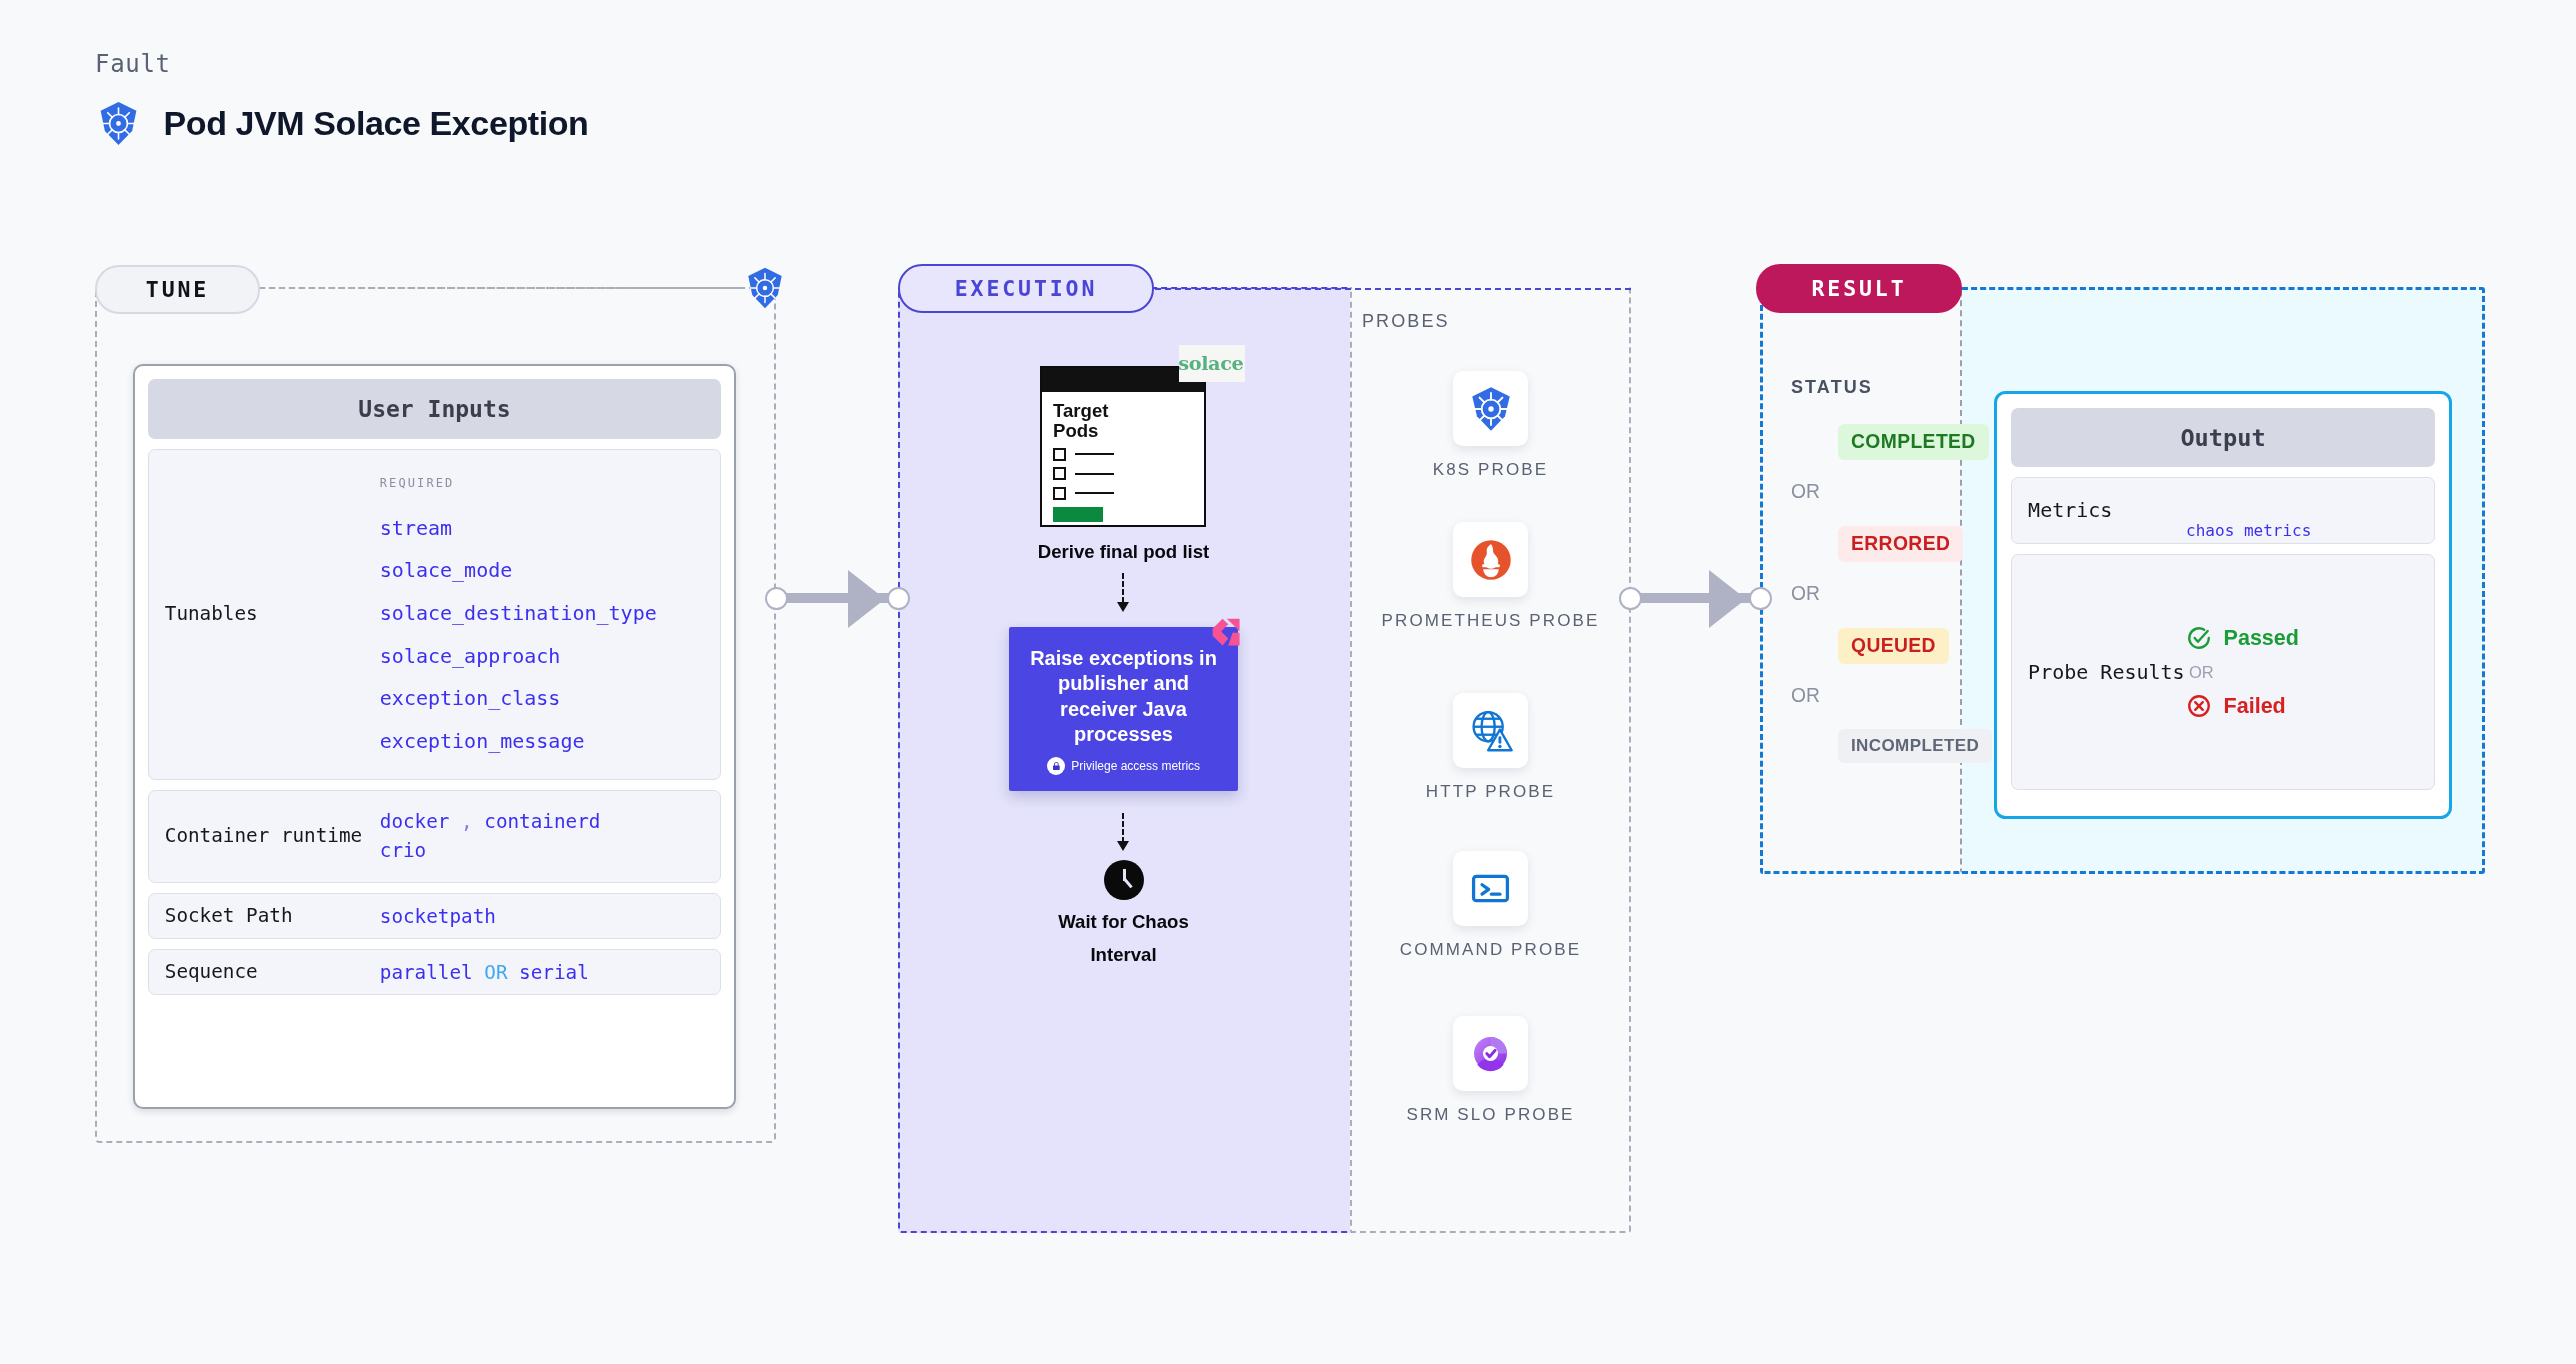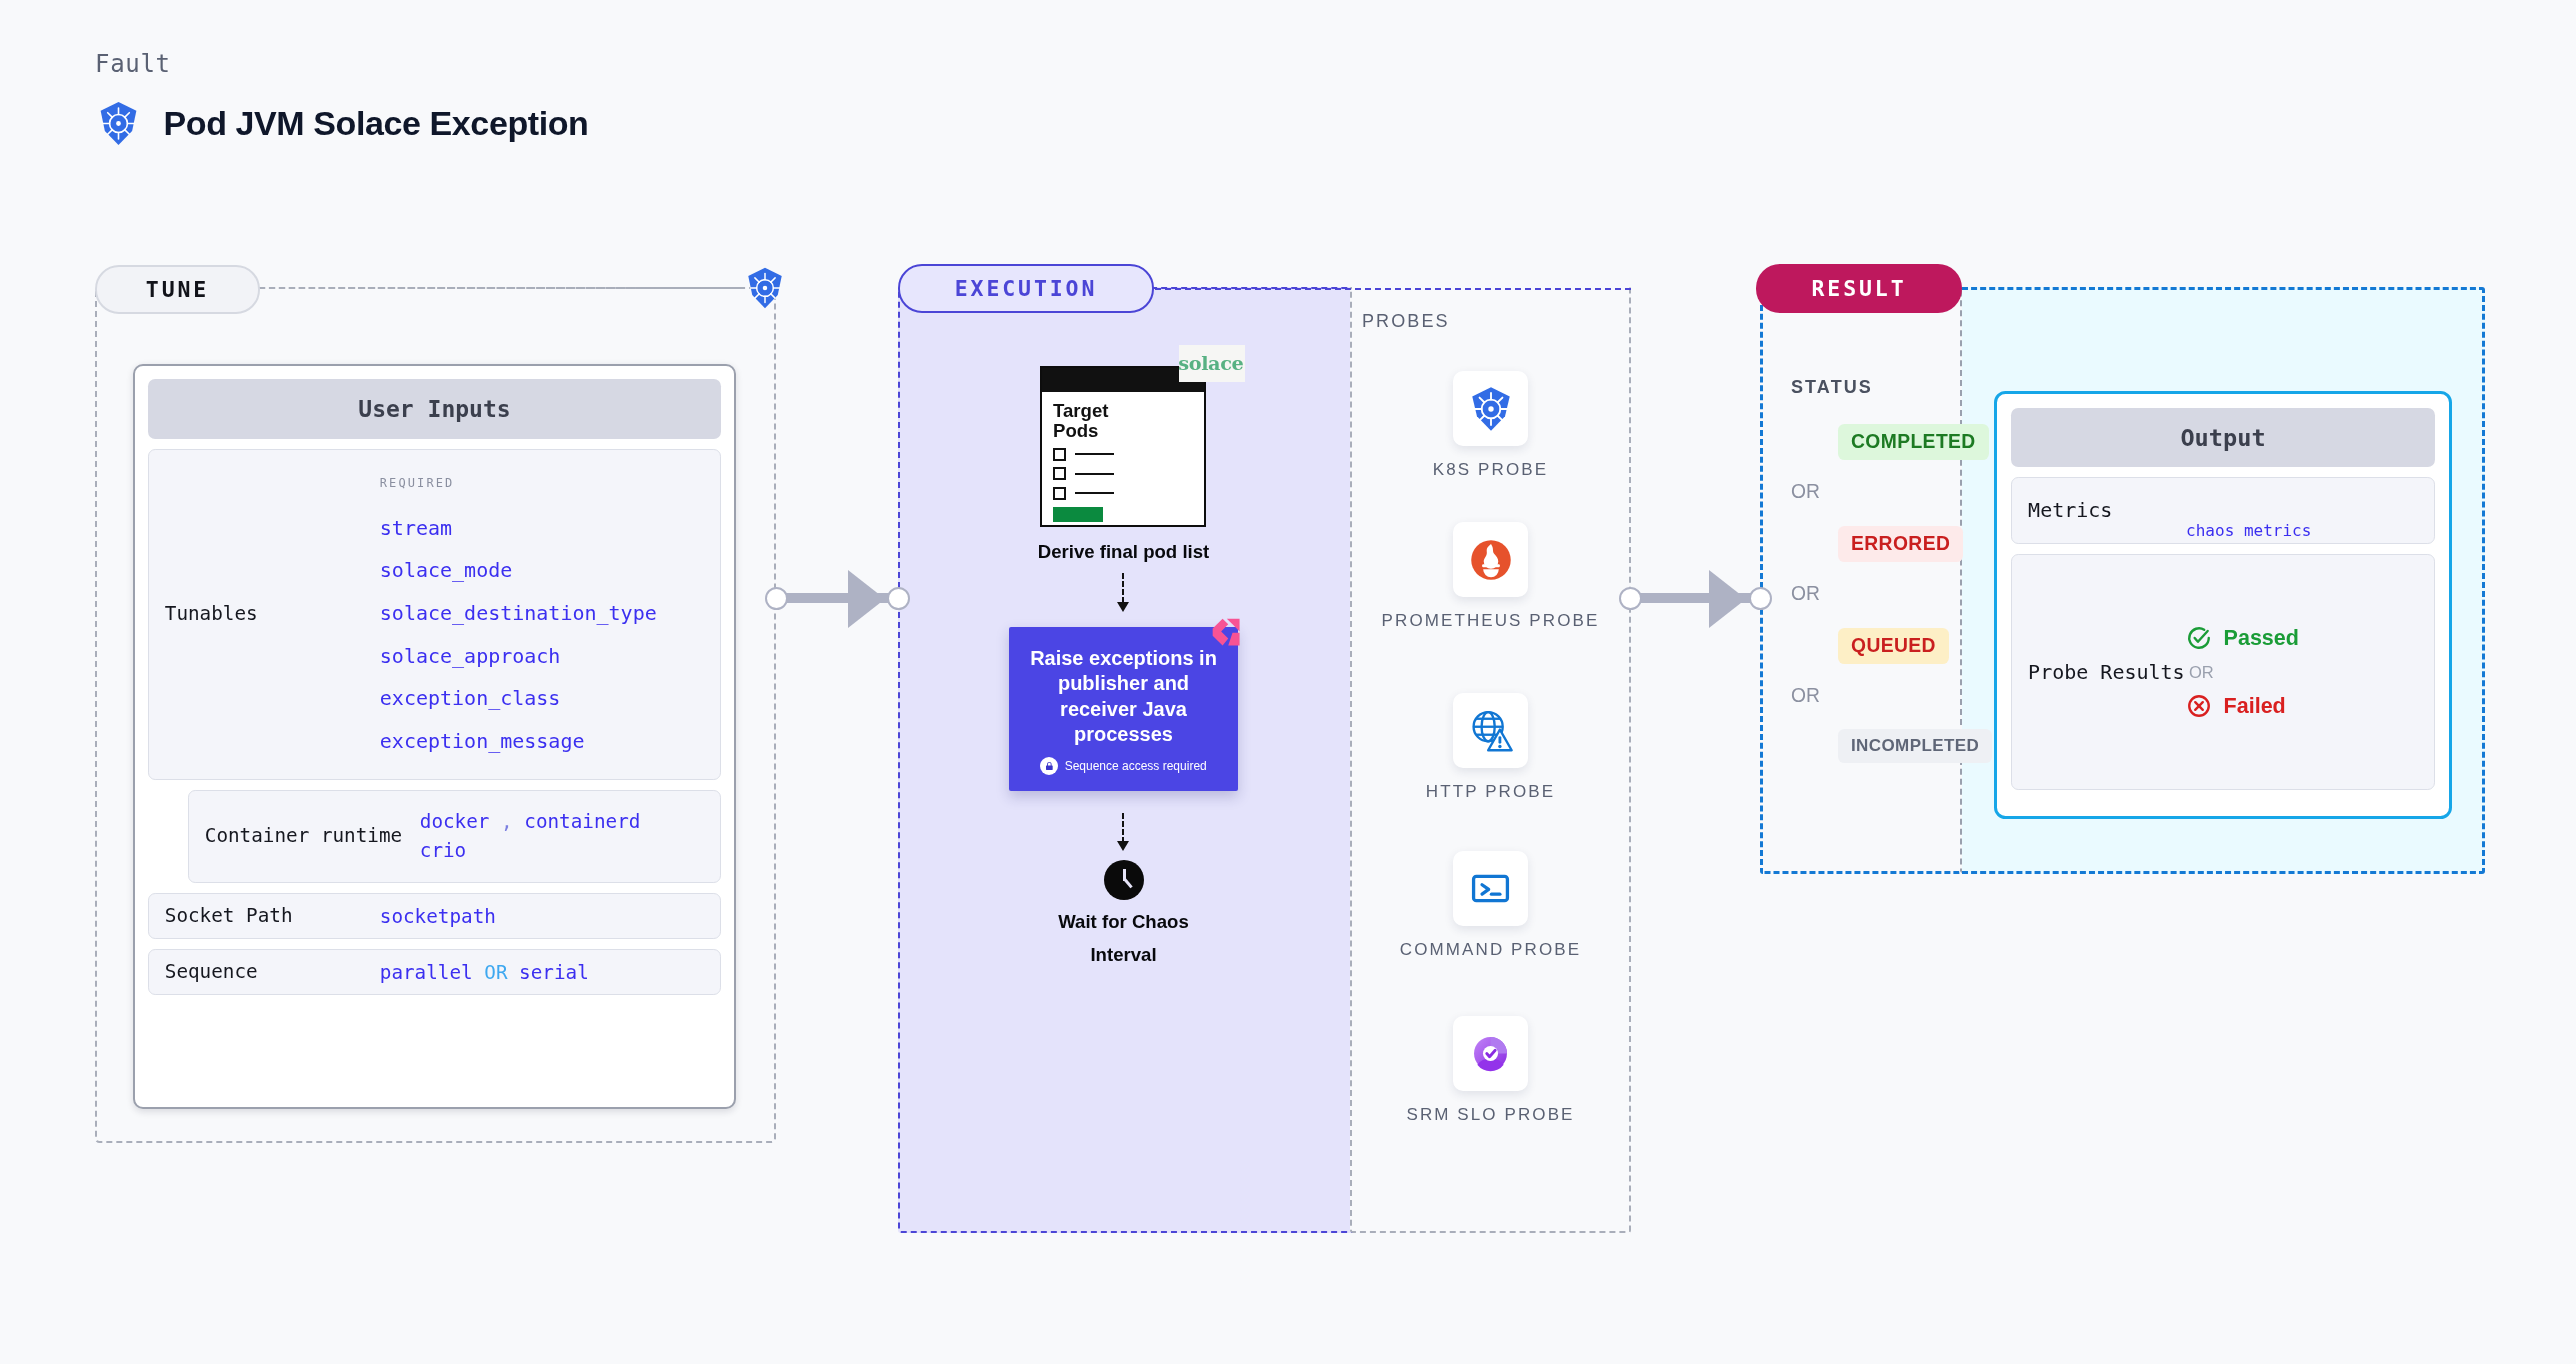--- a/index.html
+++ b/index.html
@@ -68,21 +68,21 @@
   .row .val { font-family: "DejaVu Sans Mono", monospace; font-size: 19.3px; color: #3b2ff0; }
   .val .or { color: #3ea8f0; }
   .val .comma { color: #7b7fe0; }
   #tunables-row { height: 331px; align-items: center; }
   #tunables-list { display: flex; flex-direction: column; gap: 18.6px; }
   #tunables-list .req {
     font-family: "DejaVu Sans Mono", monospace; font-size: 12px;
     color: #8a8fa0; letter-spacing: 2.1px; margin-bottom: 7px;
   }
   #tunables-list .tn { font-family: "DejaVu Sans Mono", monospace; font-size: 20px; color: #3b2ff0; }
-  #runtime-row { height: 93px; margin-left: 40px; }
+  #runtime-row { height: 93px; }
   #runtime-row .val { line-height: 1.5; }
 
   
   .conn { position: absolute; z-index: 8; }
   .conn .bar { position: absolute; left: 0; top: 6.4px; height: 10px; background: #aeb2c4; }
   .conn .dotL, .conn .dotR {
     position: absolute; top: 0; width: 23px; height: 23px; border-radius: 50%;
     background: #fff; border: 2.9px solid #aeb2c4;
   }
   .conn .dotL { left: -11.5px; }
@@ -353,21 +353,21 @@
       <path d="M28 2 L46 2 L46 20 L36 10 Z" fill="#f75394"></path>
       <path d="M36 22 L46 22 L46 40 L30 40 Z" fill="#f75394"></path>
     </svg>
     <div class="txt">Raise exceptions in publisher and receiver Java processes</div>
     <div class="priv">
       <span class="lock">
         <svg width="10.7" height="10.7" viewBox="0 0 24 24">
             <path d="M7 10V7a5 5 0 0 1 10 0v3h1.5a1 1 0 0 1 1 1v8a1 1 0 0 1-1 1h-13a1 1 0 0 1-1-1v-8a1 1 0 0 1 1-1H7zm2 0h6V7a3 3 0 0 0-6 0v3z" fill="#3a34c9"></path>
           </svg>
       </span>
-      <span>Sequence access required</span>
+      <span>Privilege access metrics</span>
     </div>
   </div>
 
   <div class="dash-arrow" style="margin-top:21.5px">
       <div class="l"></div>
       <div class="h"></div>
     </div>
 
   <div style="margin-top:17px">
     <div id="clock">

